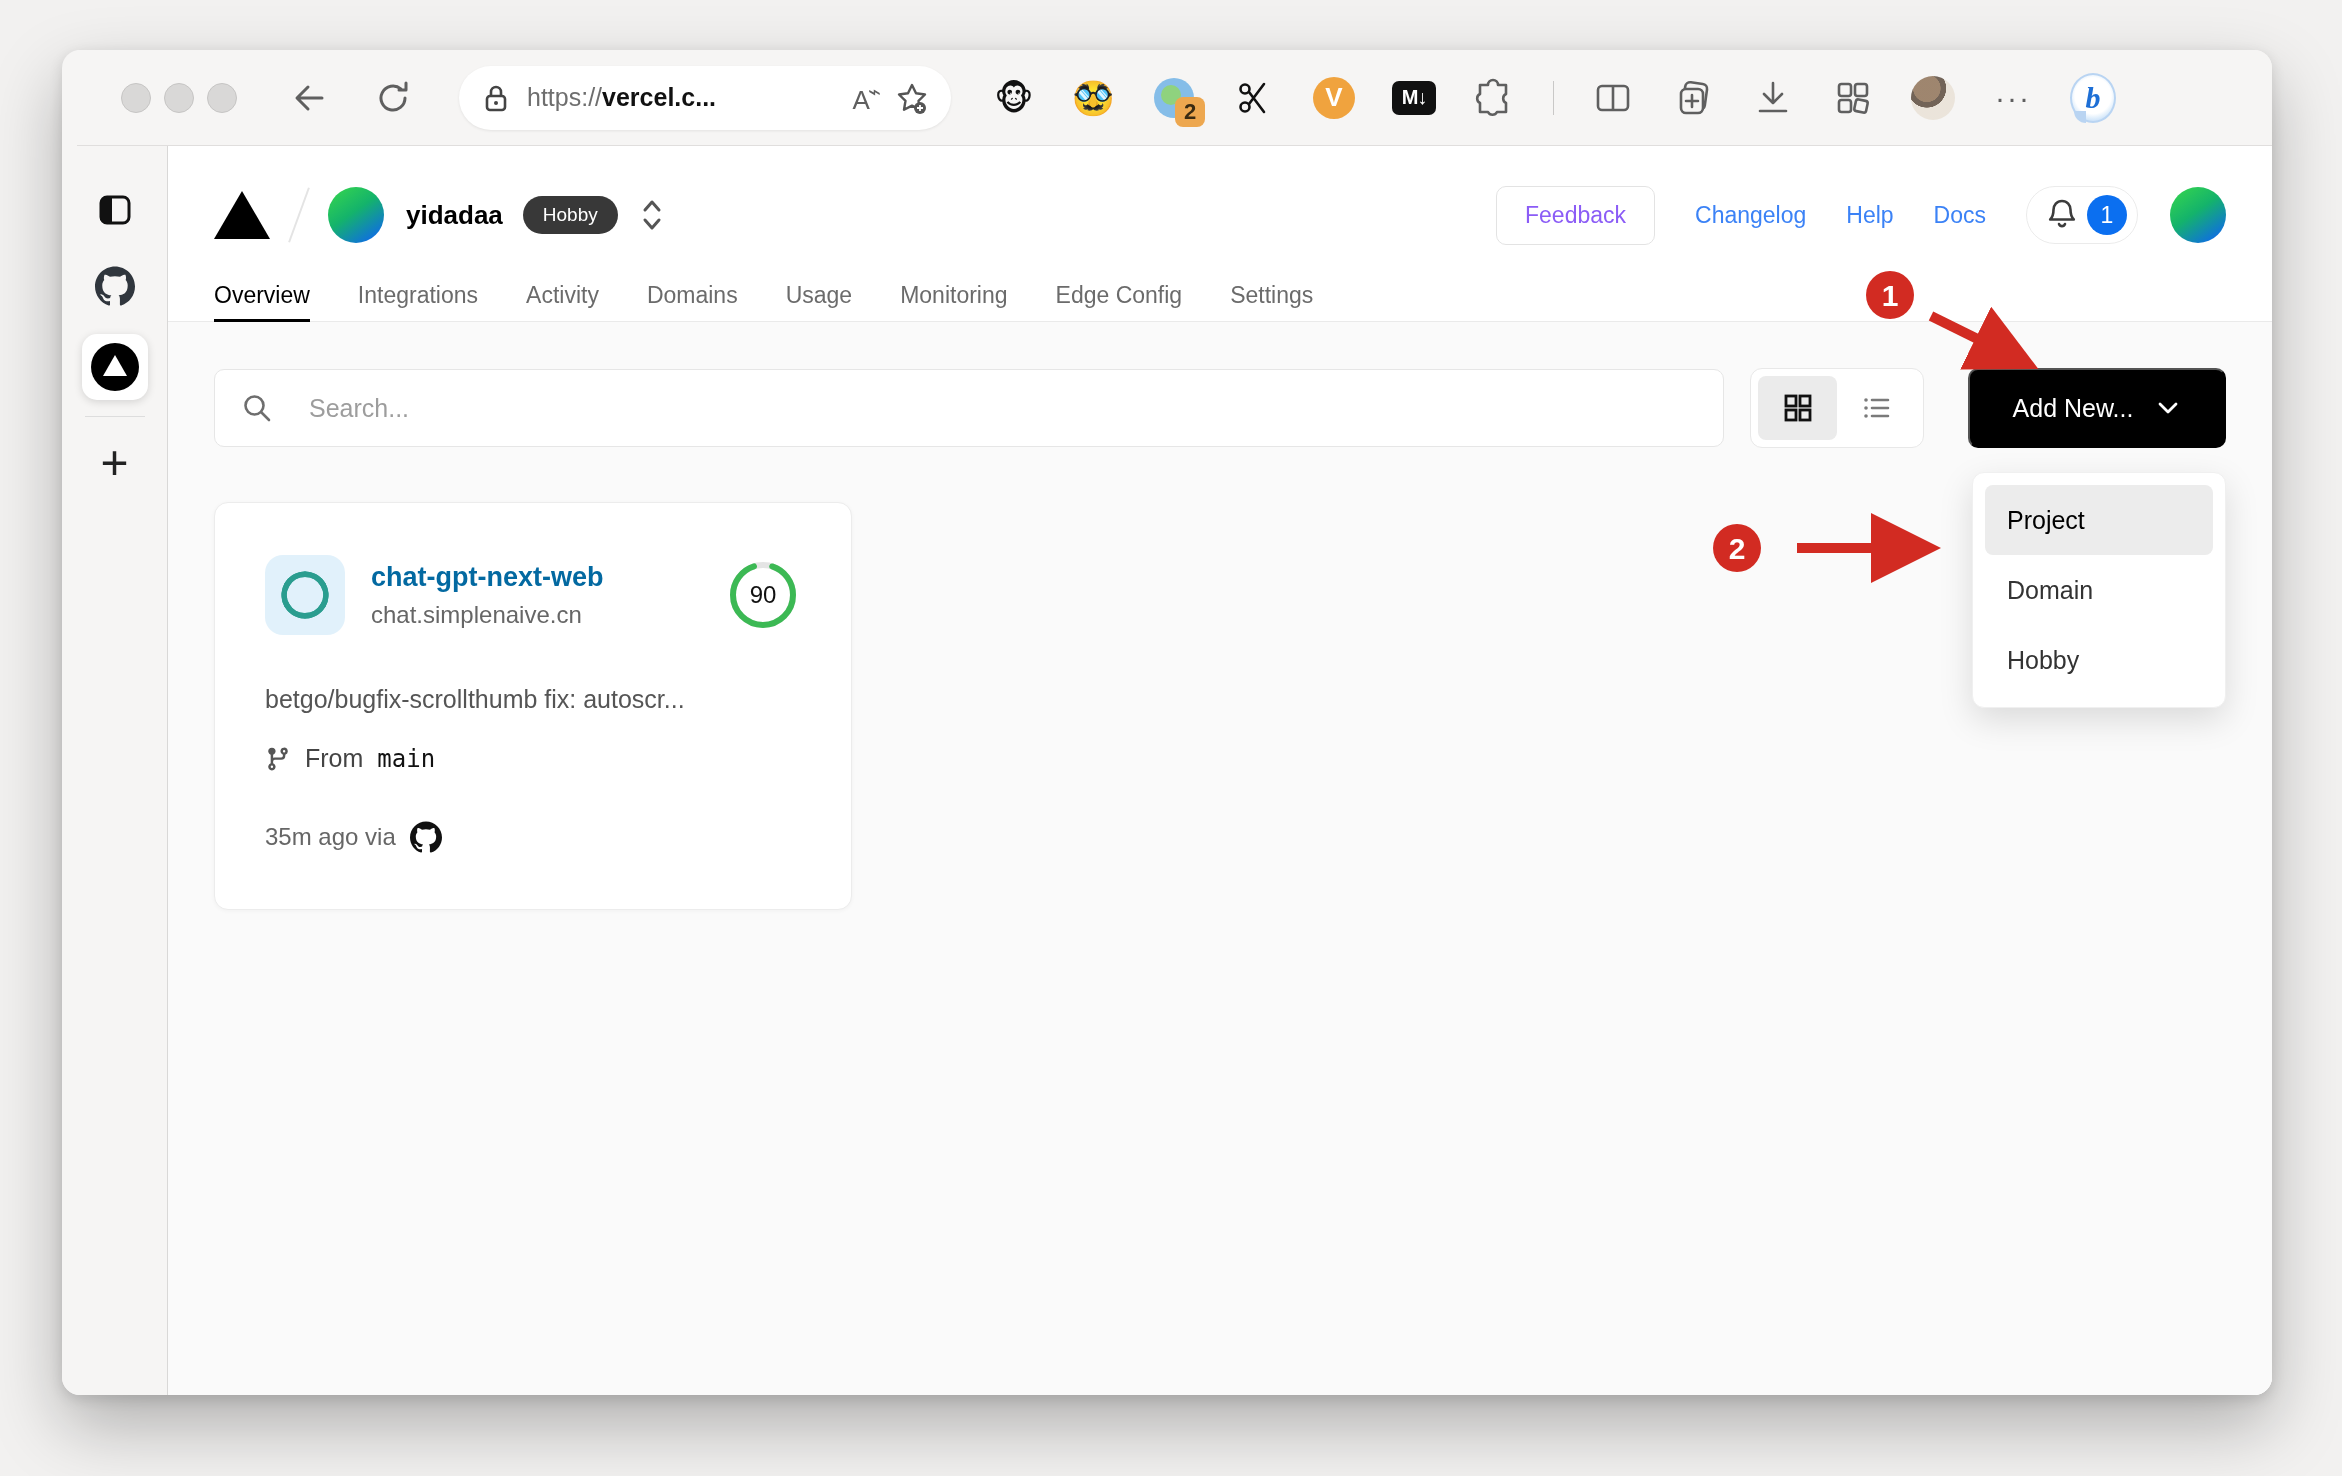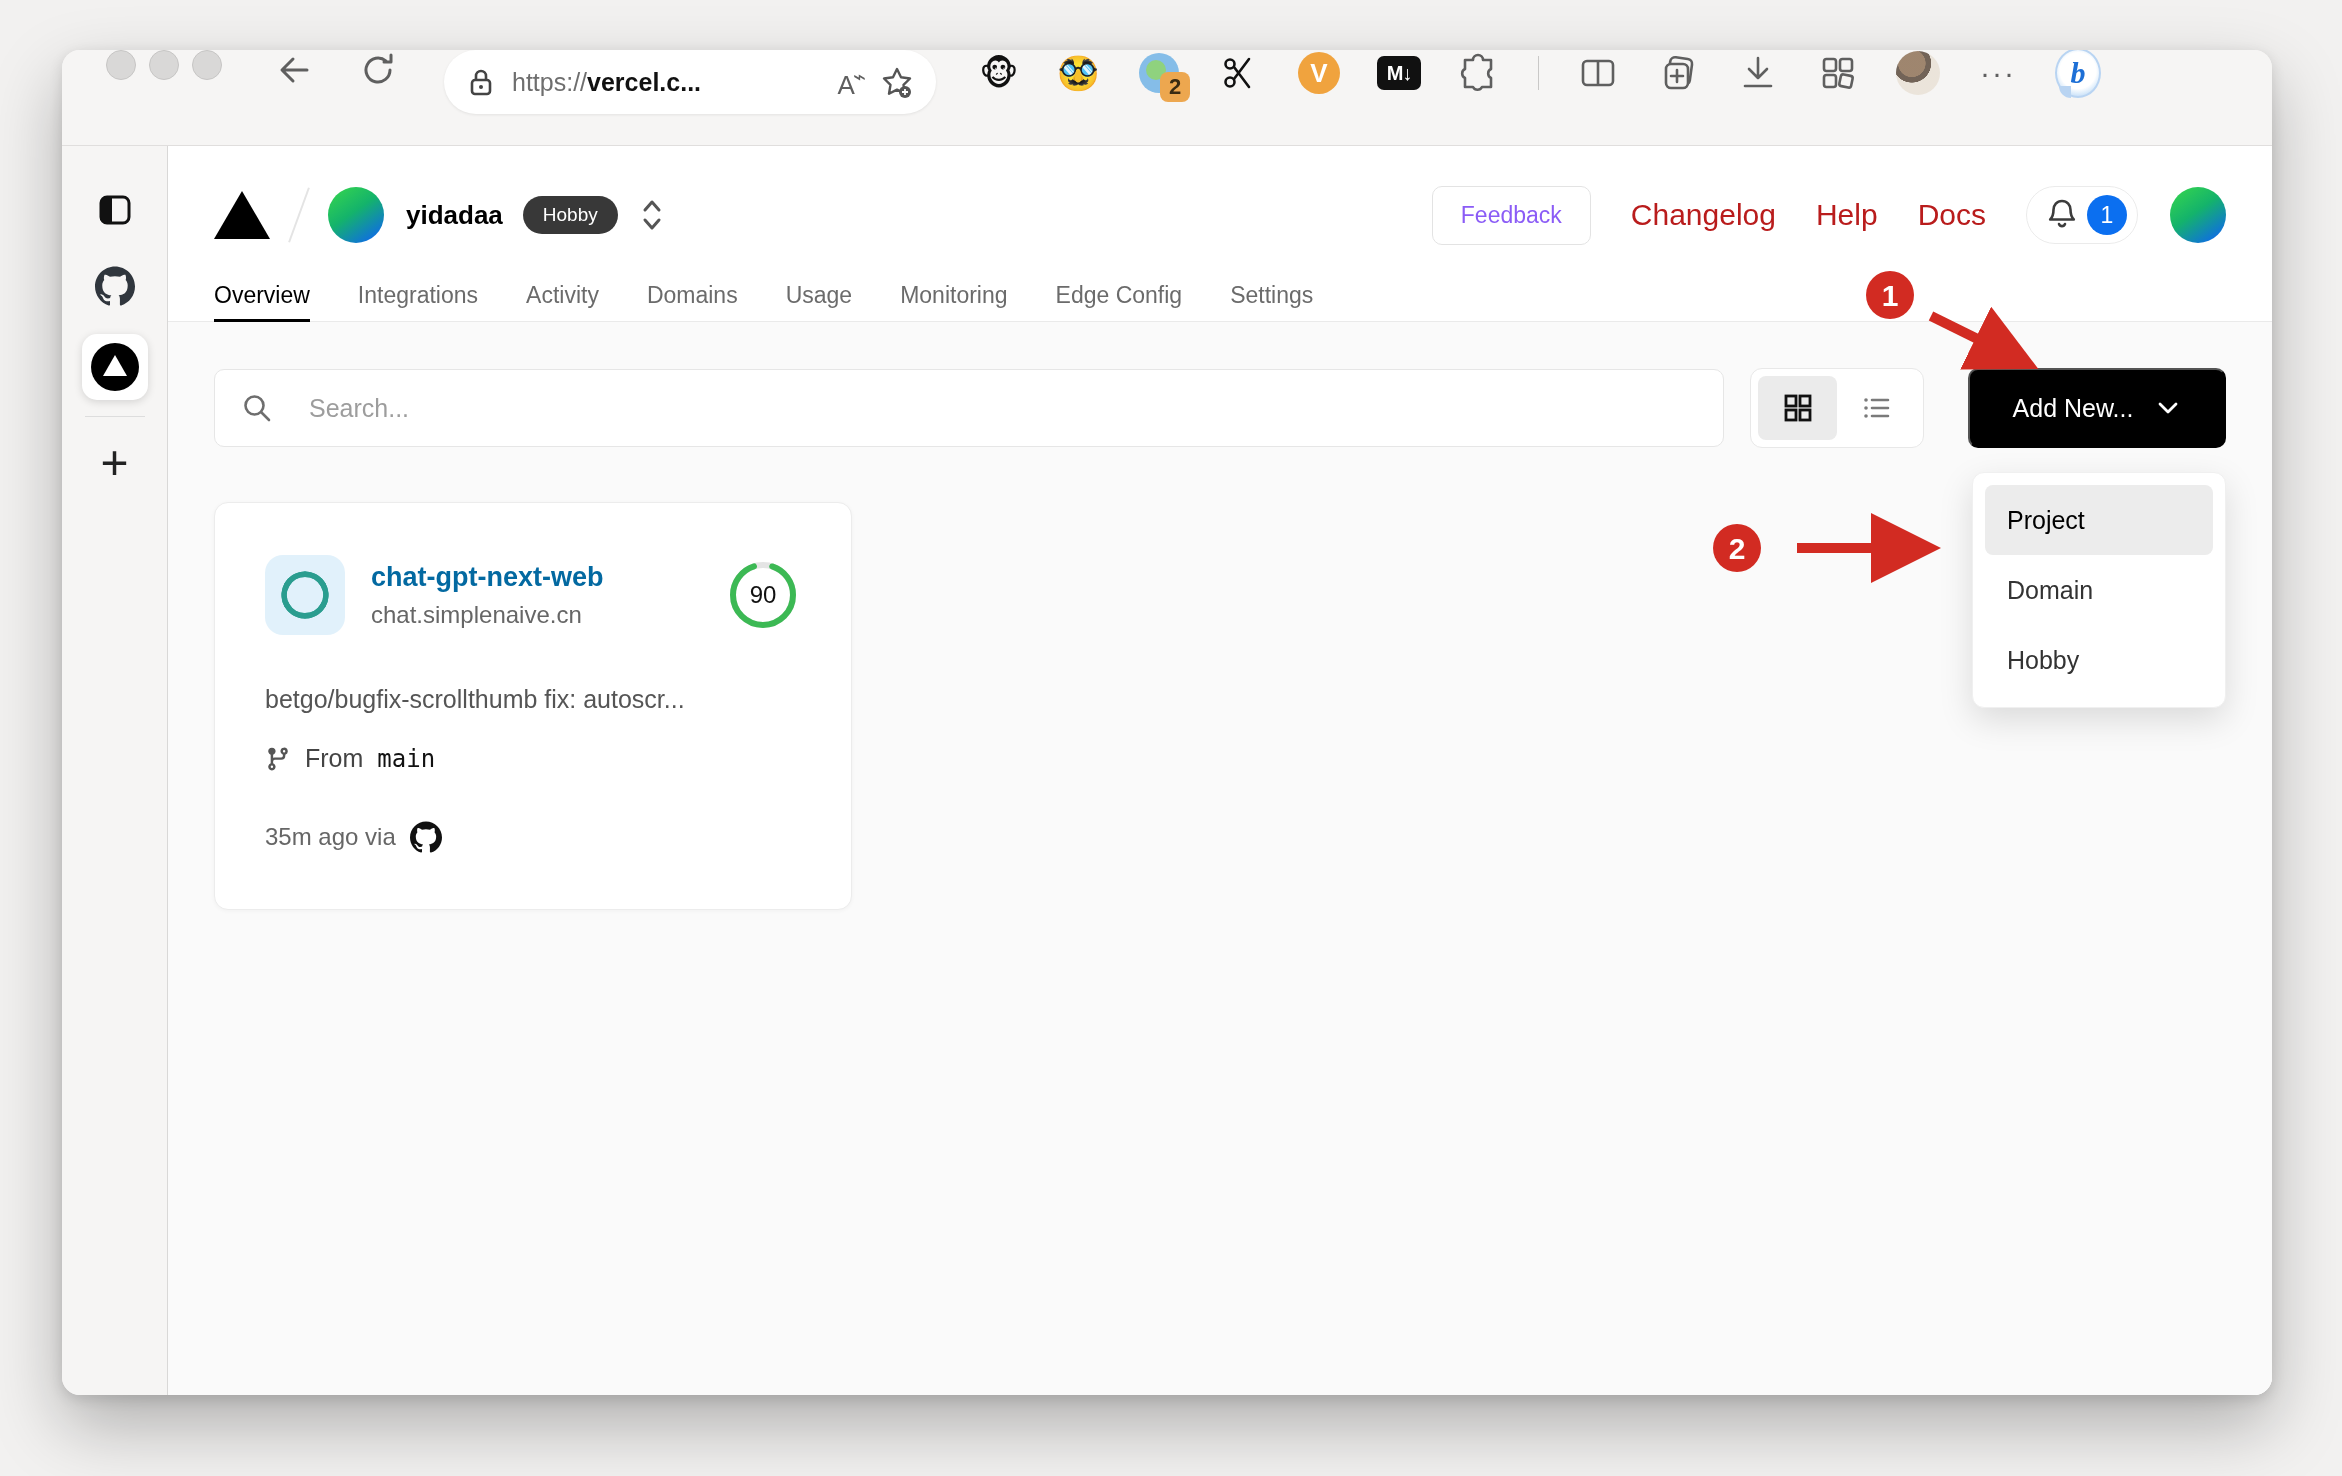--- a/index.html
+++ b/index.html
@@ -12,22 +12,22 @@
   }
   
   .window {
     position:absolute; left:62px; top:50px; width:2210px; height:1345px;
     background:#f6f5f4; border-radius:18px;
     box-shadow:0 30px 70px rgba(0,0,0,.28), 0 4px 14px rgba(0,0,0,.12);
     overflow:hidden;
     display:flex; flex-direction:column;
   }
   .toolbar {
-    height:96px; flex:0 0 96px; display:flex; align-items:flex-start;
-    background:#f6f5f4; border-bottom:1px solid #e0dedd; padding:0 44px 0 44px;
+    height:96px; flex:0 0 96px; display:flex; align-items:center;
+    background:#f6f5f4; border-bottom:1px solid #e0dedd; padding:0 44px 0 44px;margin-left:15px;
   }
   .traffic { display:flex; gap:13px; }
   .traffic span { width:30px; height:30px; border-radius:50%; background:#d9d8d7; border:1px solid #c6c5c4; }
   .nav-btn { margin-left:52px; color:#5f5f5f; display:flex; align-items:center; }
   .url-pill {
     margin-left:46px; width:492px; height:64px; border-radius:32px; background:#fff;
     box-shadow:0 1px 3px rgba(0,0,0,.08); display:flex; align-items:center; padding:0 22px; gap:16px;
   }
   .url-text { flex:1; font-size:25px; white-space:nowrap; overflow:hidden; }
   .url-text .scheme { color:#6e6e6e; }
@@ -76,21 +76,21 @@
   .vc-topbar { height:120px; display:flex; align-items:center; padding:18px 46px 0; }
   .vc-tri { width:0; height:0; border-left:28px solid transparent; border-right:28px solid transparent; border-bottom:48px solid #000; }
   .vc-slash { width:2px; height:58px; background:#e4e4e4; transform:rotate(20deg); margin:0 28px; }
   .grad-avatar { border-radius:50%; background:linear-gradient(145deg,#2fce54 12%,#14b36b 45%,#0f6fe0 88%); }
   .team-avatar { width:56px; height:56px; margin-right:22px; }
   .team-name { font-size:26px; font-weight:600; color:#000; }
   .plan-badge { margin-left:20px; background:#383838; color:#fff; font-size:19px; font-weight:500; padding:8px 20px; border-radius:999px; }
   .switcher { margin-left:18px; color:#666; display:flex; }
   .vc-topbar-right { margin-left:auto; display:flex; align-items:center; gap:40px; }
   .feedback-btn { border:1px solid #e3e3e3; border-radius:10px; padding:15px 28px; font-size:23px; color:#8b5cf6; background:#fff; }
-  .hdr-link { font-size:30px; color:#b91c1c; }
+  .hdr-link { font-size:23px; color:#3b82f6; }
   .bell-pill { display:flex; align-items:center; background:#fff; border:1px solid #ebebeb; border-radius:999px; padding:8px 10px 8px 16px; gap:6px; }
   .bell-badge { width:40px; height:40px; border-radius:50%; background:#0b6ff0; color:#fff; font-size:23px; display:flex; align-items:center; justify-content:center; }
   .account-avatar { width:56px; height:56px; margin-left:-8px; }
 
   .vc-tabs { display:flex; gap:48px; padding:16px 46px 0; border-bottom:1px solid #eaeaea; }
   .tab { font-size:23px; color:#6b6b6b; padding-bottom:10px; cursor:pointer; }
   .tab.active { color:#000; border-bottom:3px solid #000; margin-bottom:-1px; }
 
   .vc-main { flex:1; background:#fafafa; padding:46px; position:relative; }
   .controls { display:flex; align-items:center; }

